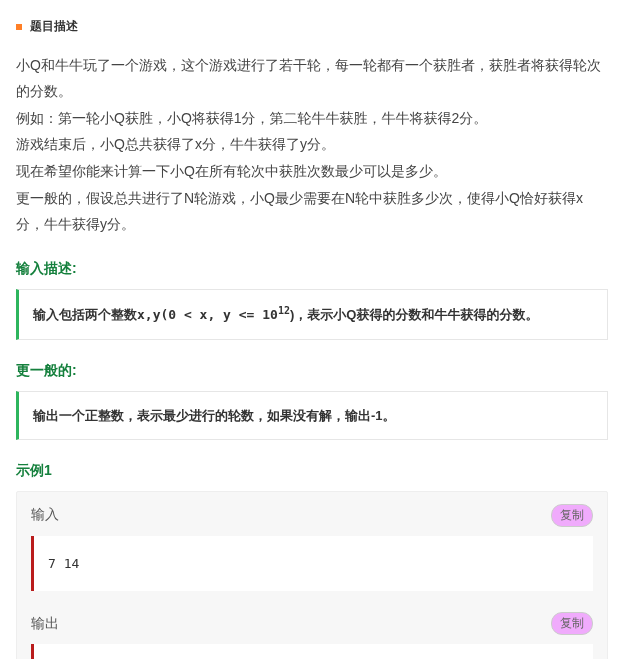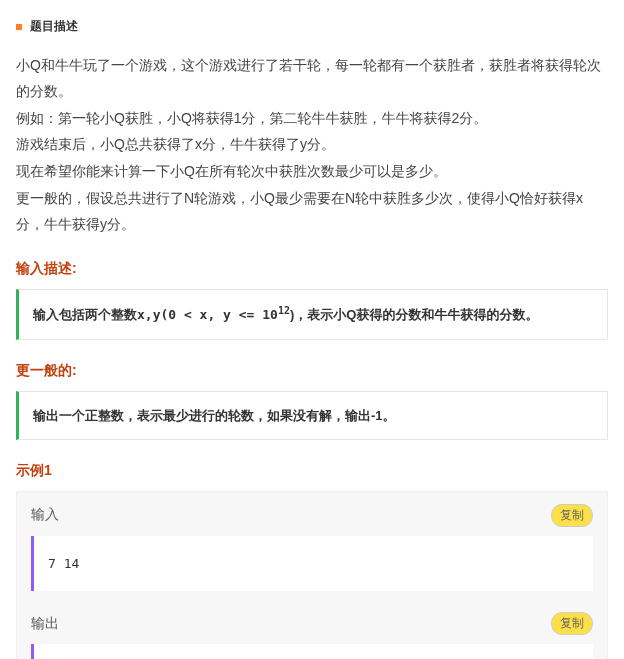--- a/index.html
+++ b/index.html
@@ -29,21 +29,21 @@
 }
 .desc-body {
   color: #444;
   font-size: 14px;
   line-height: 1.9;
   margin-bottom: 18px;
 }
 .subheading {
   font-size: 14px;
   font-weight: bold;
-  color: #c2410c;
+  color: #15803d;
   margin: 10px 0 8px 0;
 }
 .spec-box {
   border: 1px solid #e6e6e6;
   border-left: 3px solid #2db55d;
   background: #fff;
   padding: 12px 14px;
   font-size: 13px;
   color: #333;
   font-family: Consolas, monospace;
@@ -65,29 +65,29 @@
   align-items: center;
   padding: 10px 14px 8px 14px;
   gap: 12px;
 }
 .ex-header .label {
   font-size: 14px;
   color: #555;
 }
 .copy-btn {
   border: 1px solid #ccc;
-  background: #fde047;
+  background: #f0abfc;
   font-size: 12px;
   color: #666;
   padding: 2px 8px;
   border-radius: 11px;
   cursor: pointer;
 }
 .ex-content {
-  border-left: 3px solid #8b5cf6;
+  border-left: 3px solid #b91c1c;
   background: #fff;
   margin: 0 14px 10px 14px;
   padding: 16px 14px;
   font-family: Consolas, monospace;
   font-size: 13px;
   color: #333;
 }
 </style>
 </head>
 <body>

